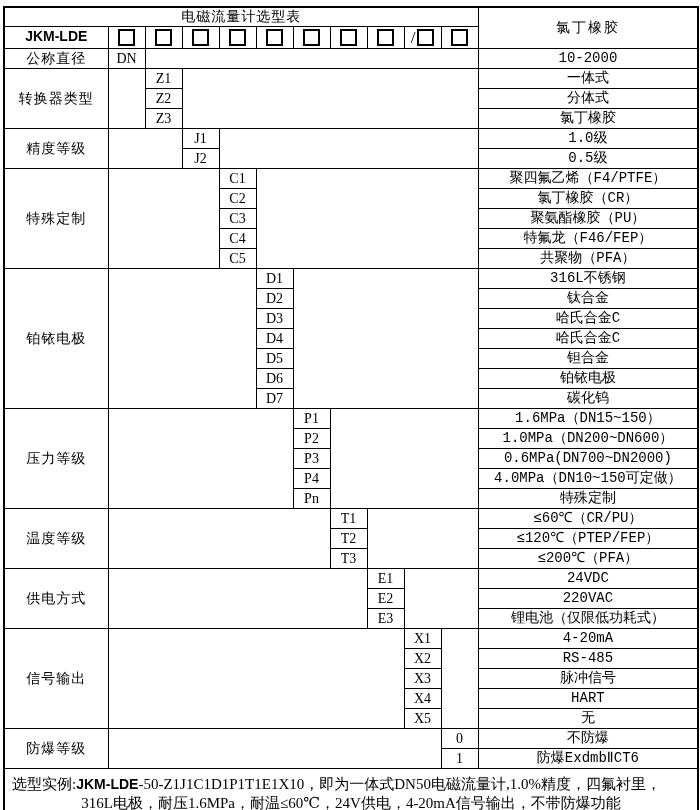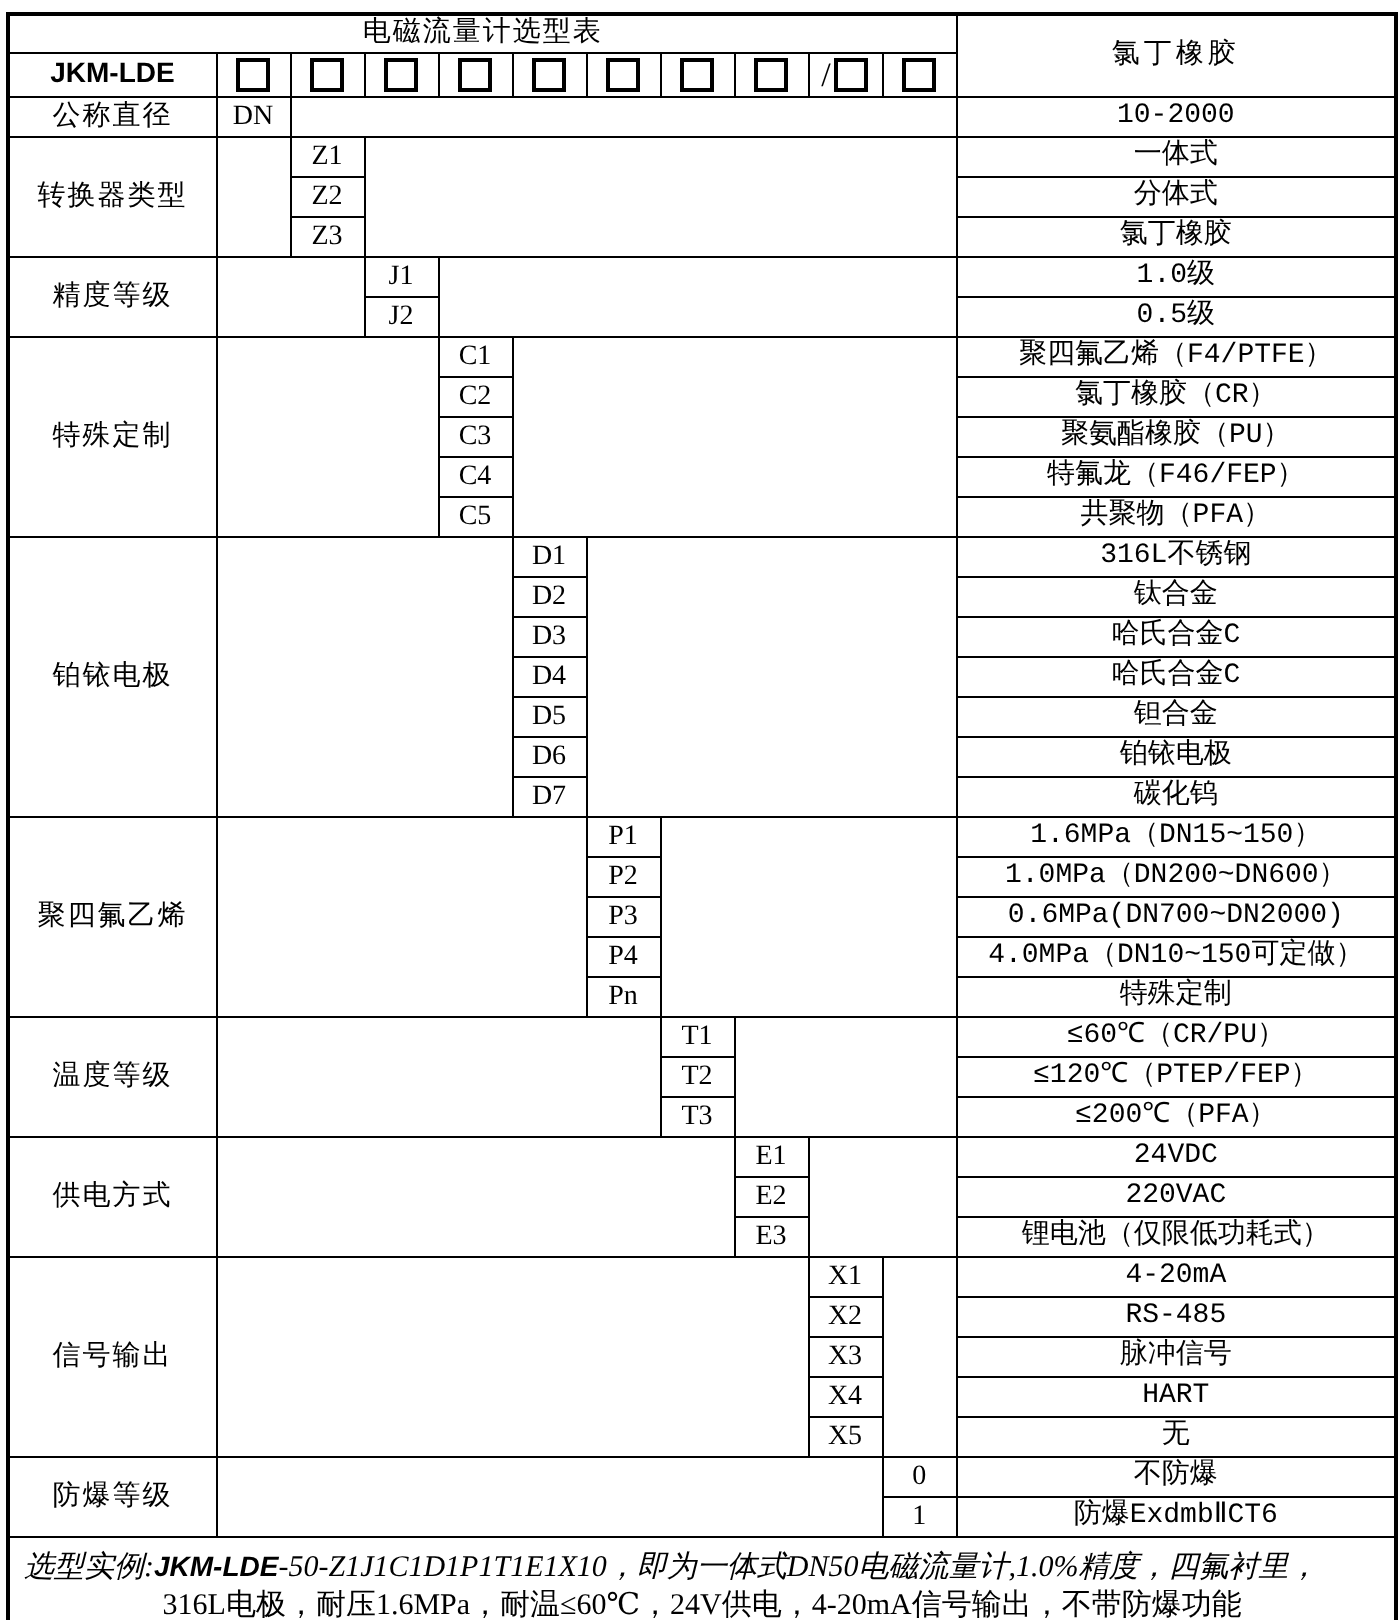--- a/index.html
+++ b/index.html
@@ -15,21 +15,21 @@
                 font-size:15px;text-align:left;padding-left:8px;}
   tr.code-row td{height:19px;}
   td.lbl{font-size:15px;letter-spacing:1px;}
   td.code{font-size:14px;margin-left:20px;}
   td.desc{font-size:14px;font-family:Liberation Mono, monospace;}
   td.dn-code{text-align:left;padding-left:2px;}
   .cb{display:inline-block;width:13px;height:13px;border:2px solid #000;vertical-align:middle;
       background:#fff;}
   .slash{font-size:17px;vertical-align:middle;padding-right:2px;}
   tr.example-row td{height:50px;font-size:15px;white-space:normal;}
-  .ex-line1{text-align:left;padding-left:7px;font-style:italic;}
+  .ex-line1{text-align:left;padding-left:7px;}
   .ex-line1 b{font-family:"Liberation Sans","DejaVu Sans",sans-serif;font-size:14px;}
   .ex-line2{text-align:center;}
 </style>
 </head>
 <body>
 
 <div class="wrap">
   <table class="sel">
     <colgroup>
       <col style="width:104px">
@@ -145,21 +145,21 @@
         </tr>
         <tr class="code-row">
           <td class="code">D6</td>
           <td class="desc">铂铱电极</td>
         </tr>
         <tr class="code-row">
           <td class="code">D7</td>
           <td class="desc">碳化钨</td>
         </tr>
         <tr class="code-row">
-          <td class="lbl" rowspan="5">聚四氟乙烯</td>
+          <td class="lbl" rowspan="5">压力等级</td>
           <td rowspan="5" colspan="5"></td>
           <td class="code">P1</td>
           <td rowspan="5" colspan="4"></td>
           <td class="desc">1.6MPa（DN15~150）</td>
         </tr>
         <tr class="code-row">
           <td class="code">P2</td>
           <td class="desc">1.0MPa（DN200~DN600）</td>
         </tr>
         <tr class="code-row">

